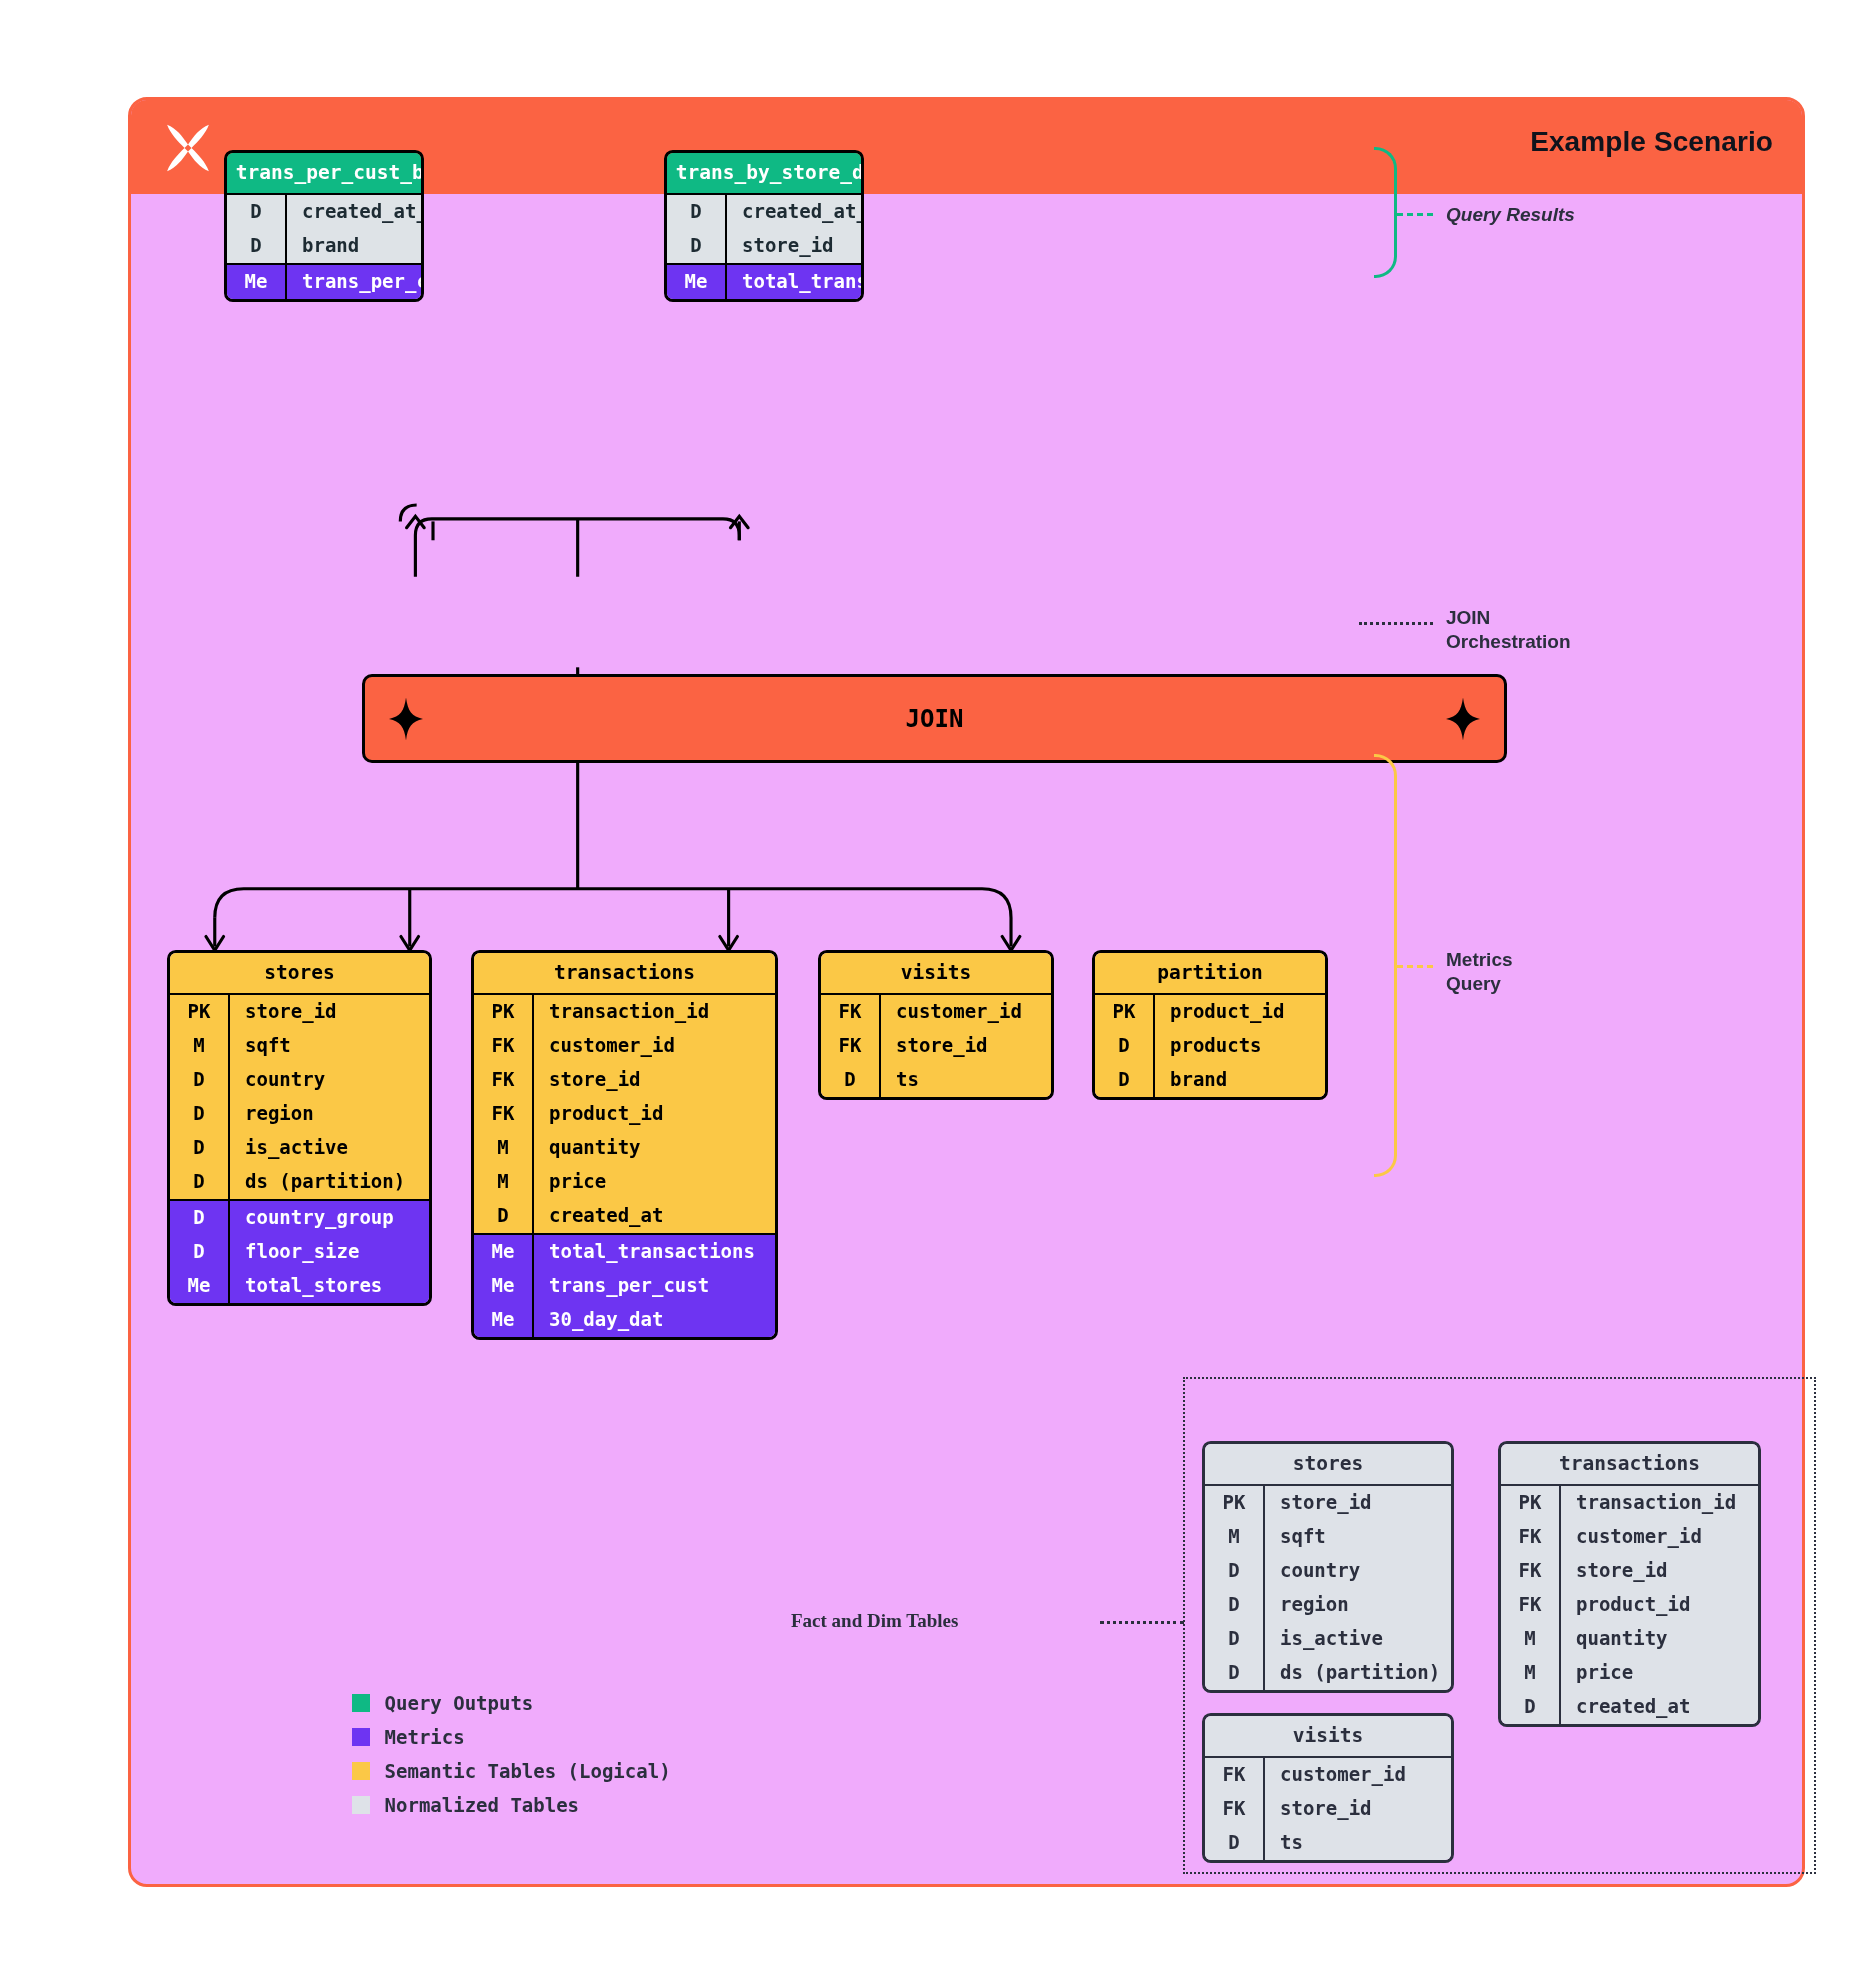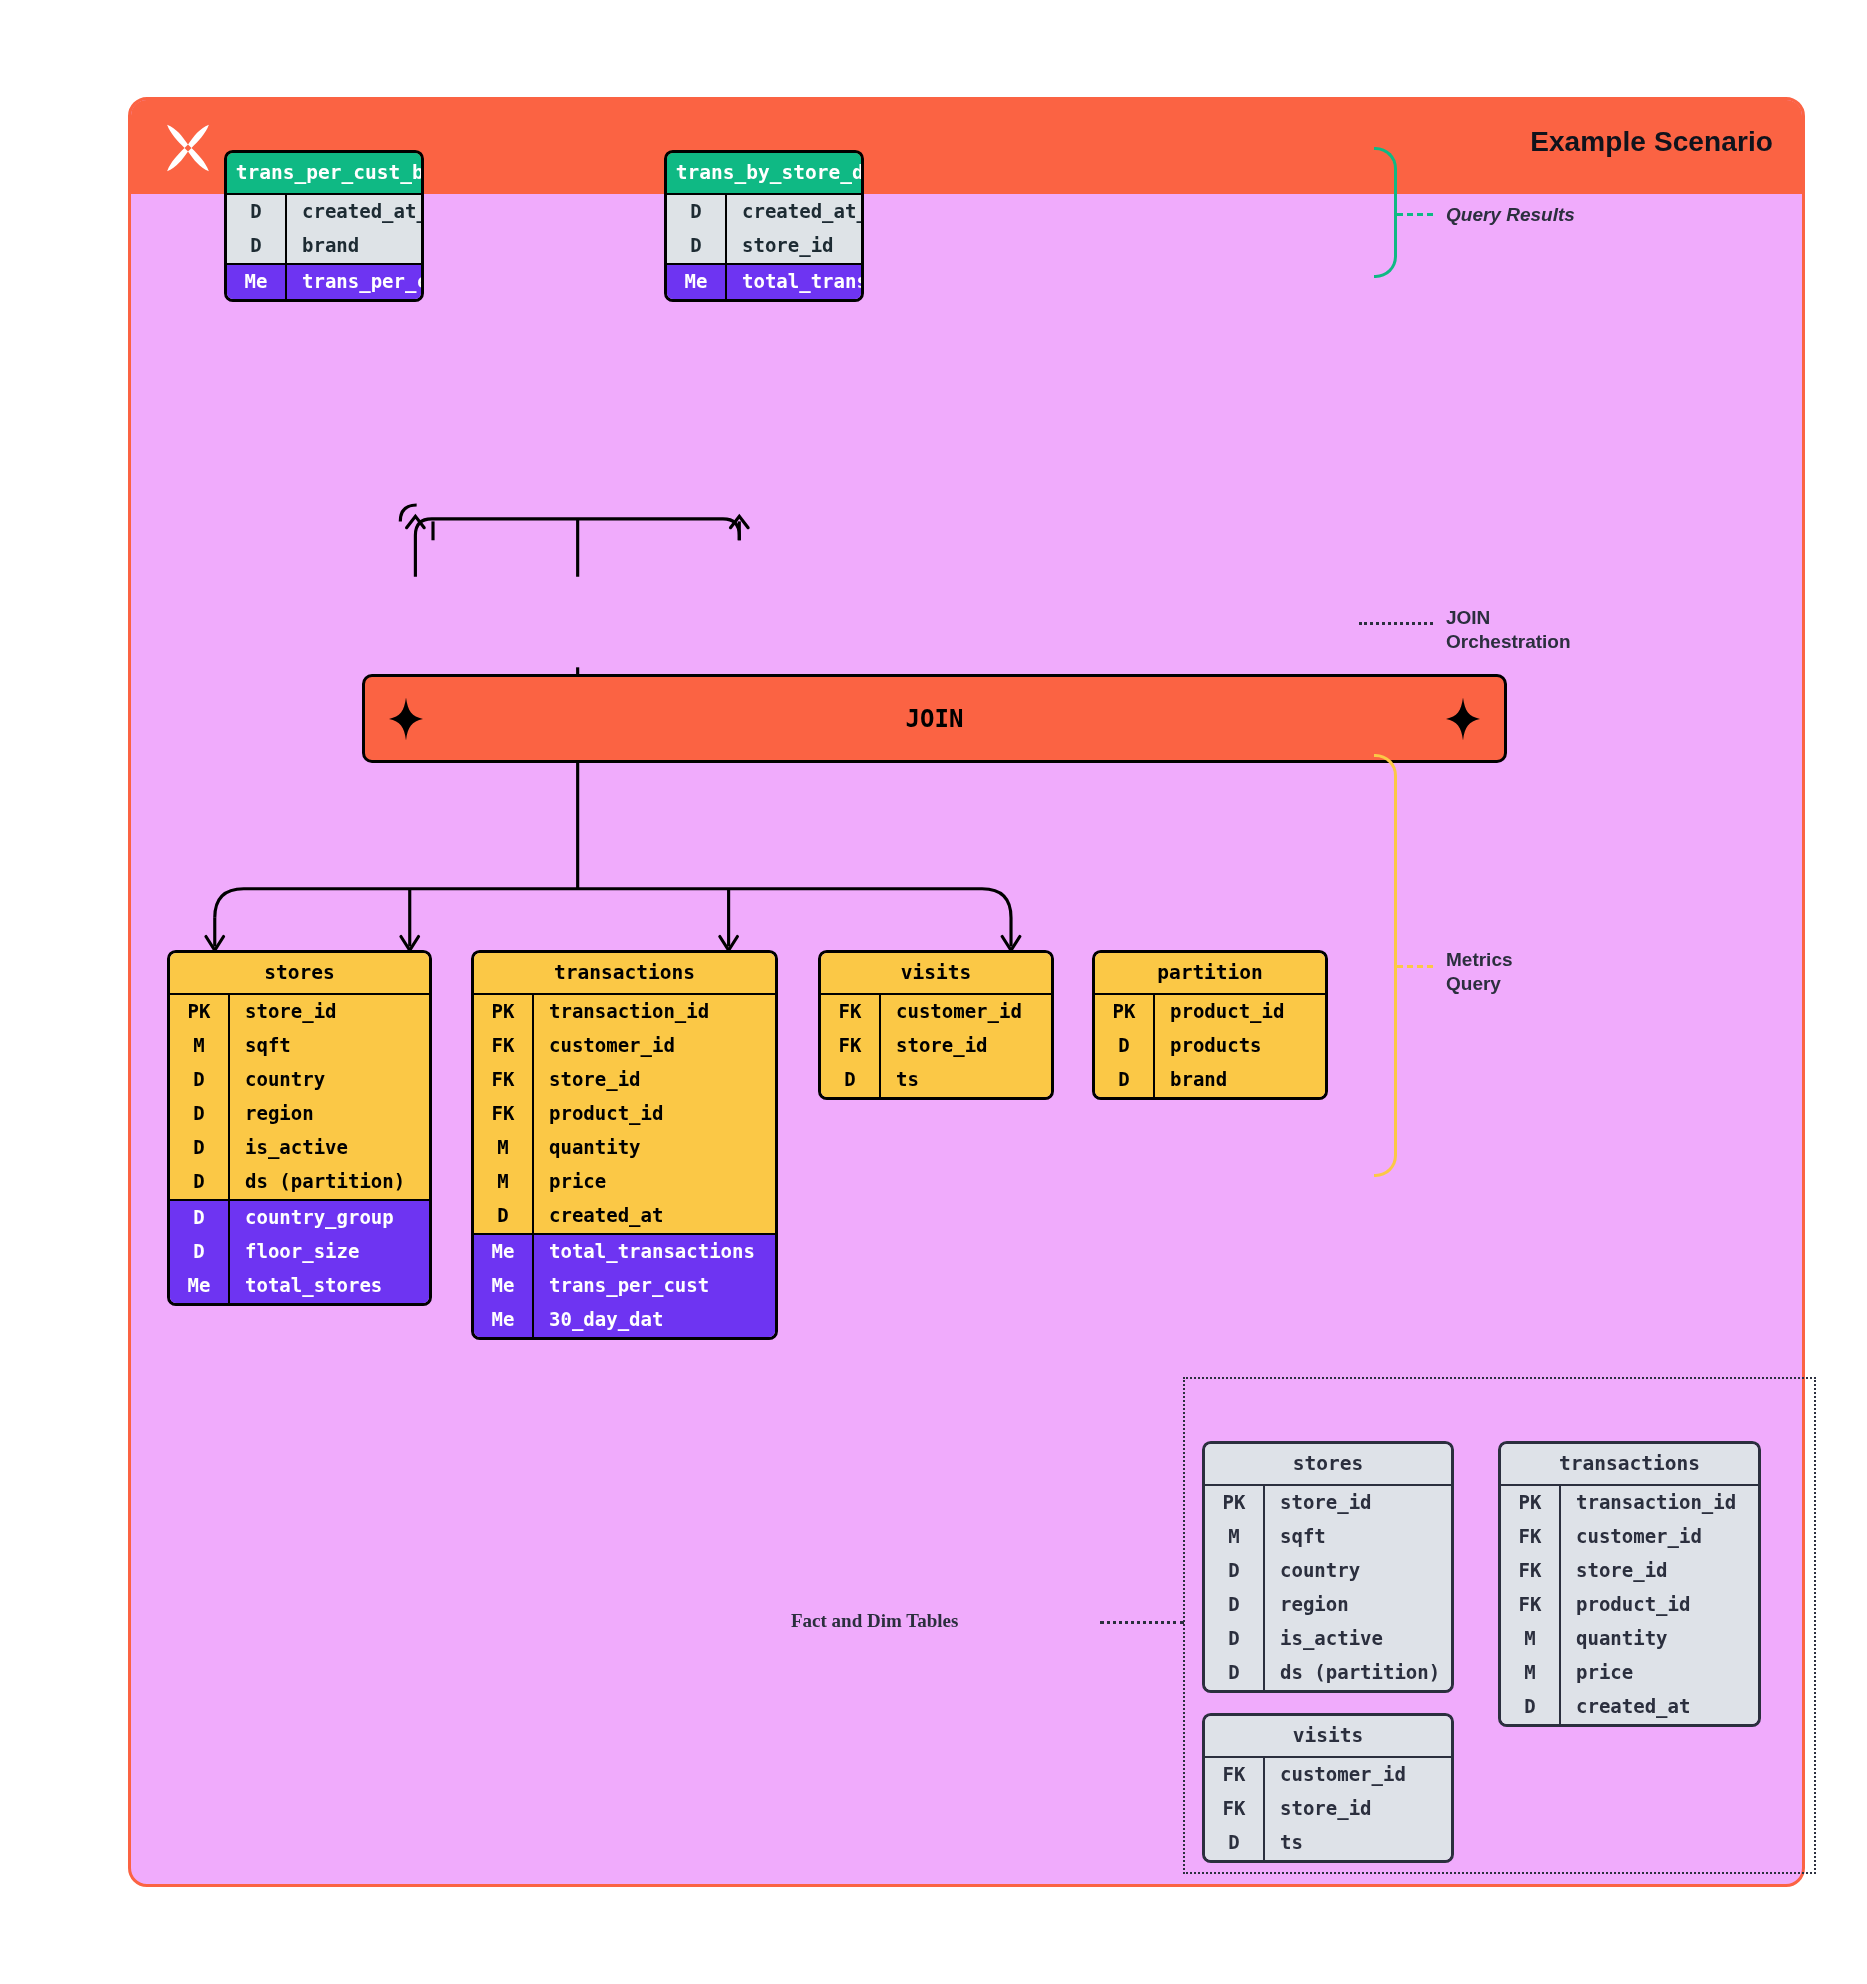--- a/index.html
+++ b/index.html
@@ -403,15 +403,33 @@
       <div class="row">
           <span class="k">D</span>
           <span class="v">ts</span>
         </div>
     </div>
   </div>
 
   <div class="annot" style="left:660px;top:1509px;font-family:Liberation Serif, serif;">Fact and Dim Tables</div>
   <div class="dotline" style="left:969px;top:1521px;width:84px;"></div>
 
+  <div id="legend">
+    <div class="lg">
+      <span class="sw" style="background:#0FB984;"></span>
+      <span class="lgtxt mono">Query Outputs</span>
+    </div>
+    <div class="lg">
+      <span class="sw" style="background:#6E34F2;"></span>
+      <span class="lgtxt mono">Metrics</span>
+    </div>
+    <div class="lg">
+      <span class="sw" style="background:#FBC846;"></span>
+      <span class="lgtxt mono">Semantic Tables (Logical)</span>
+    </div>
+    <div class="lg">
+      <span class="sw" style="background:#DEE2E8;"></span>
+      <span class="lgtxt mono">Normalized Tables</span>
+    </div>
+  </div>
 
 </div>
 
 
 </body></html>

